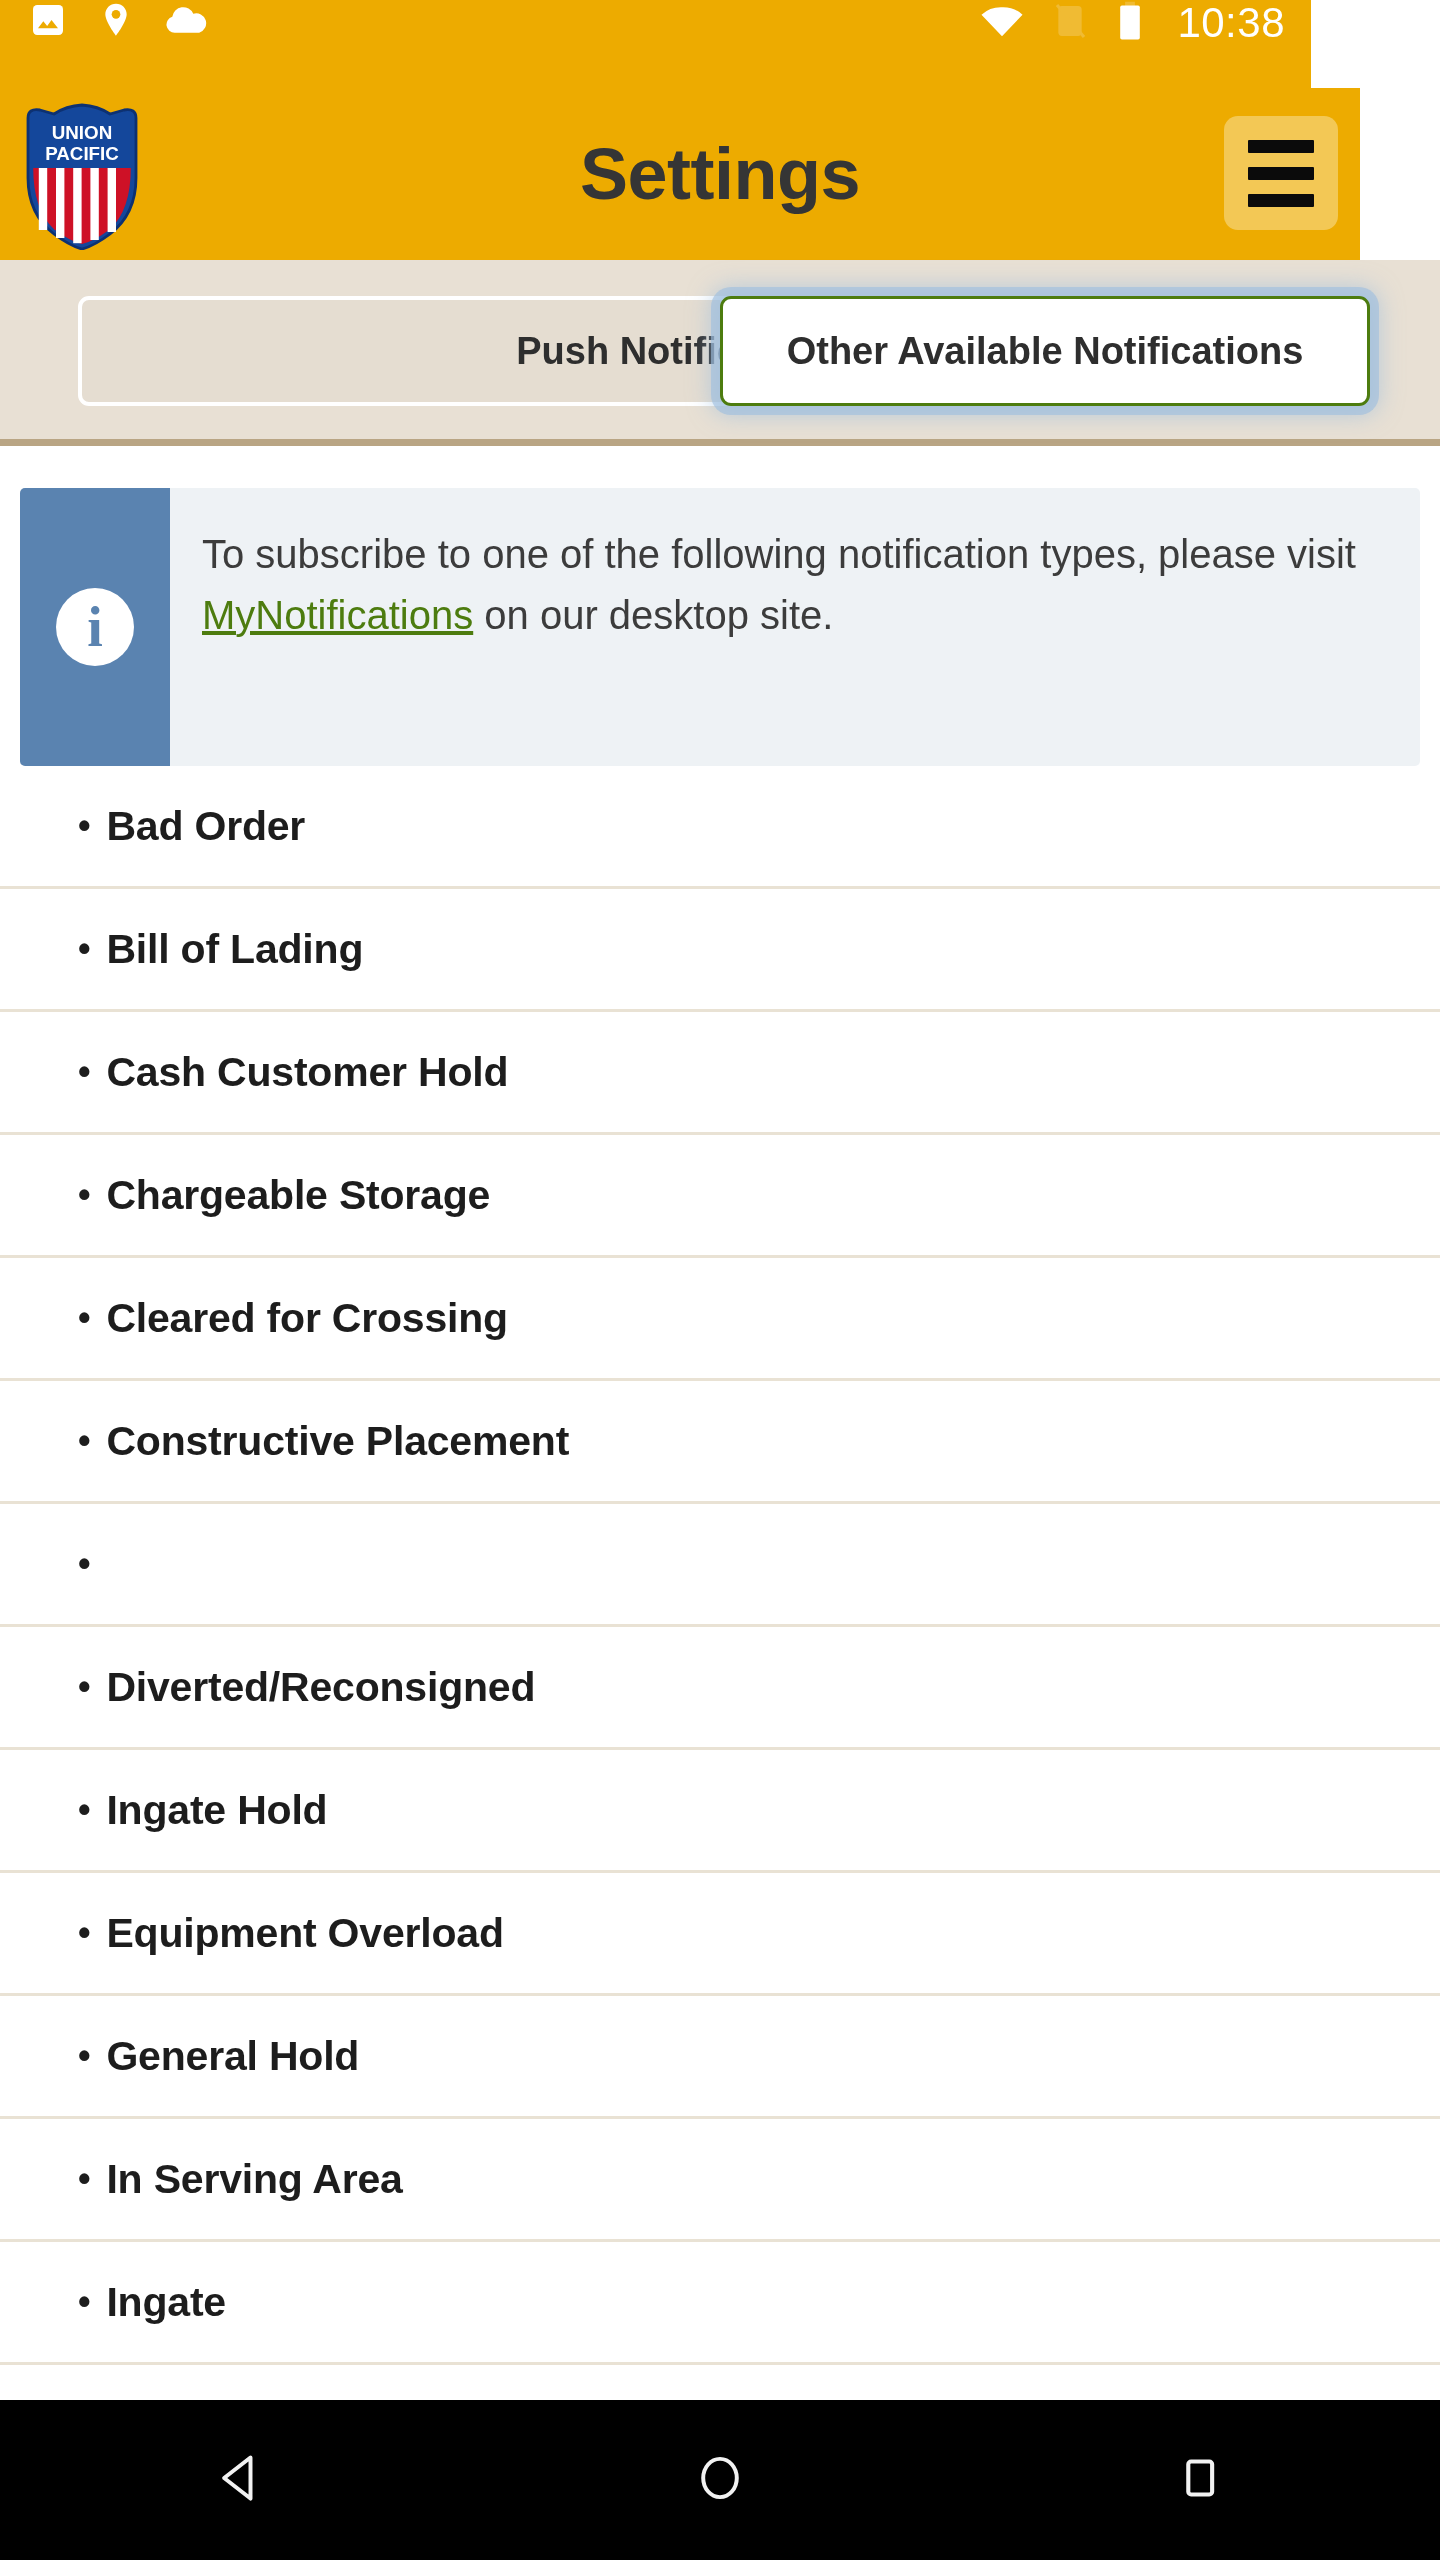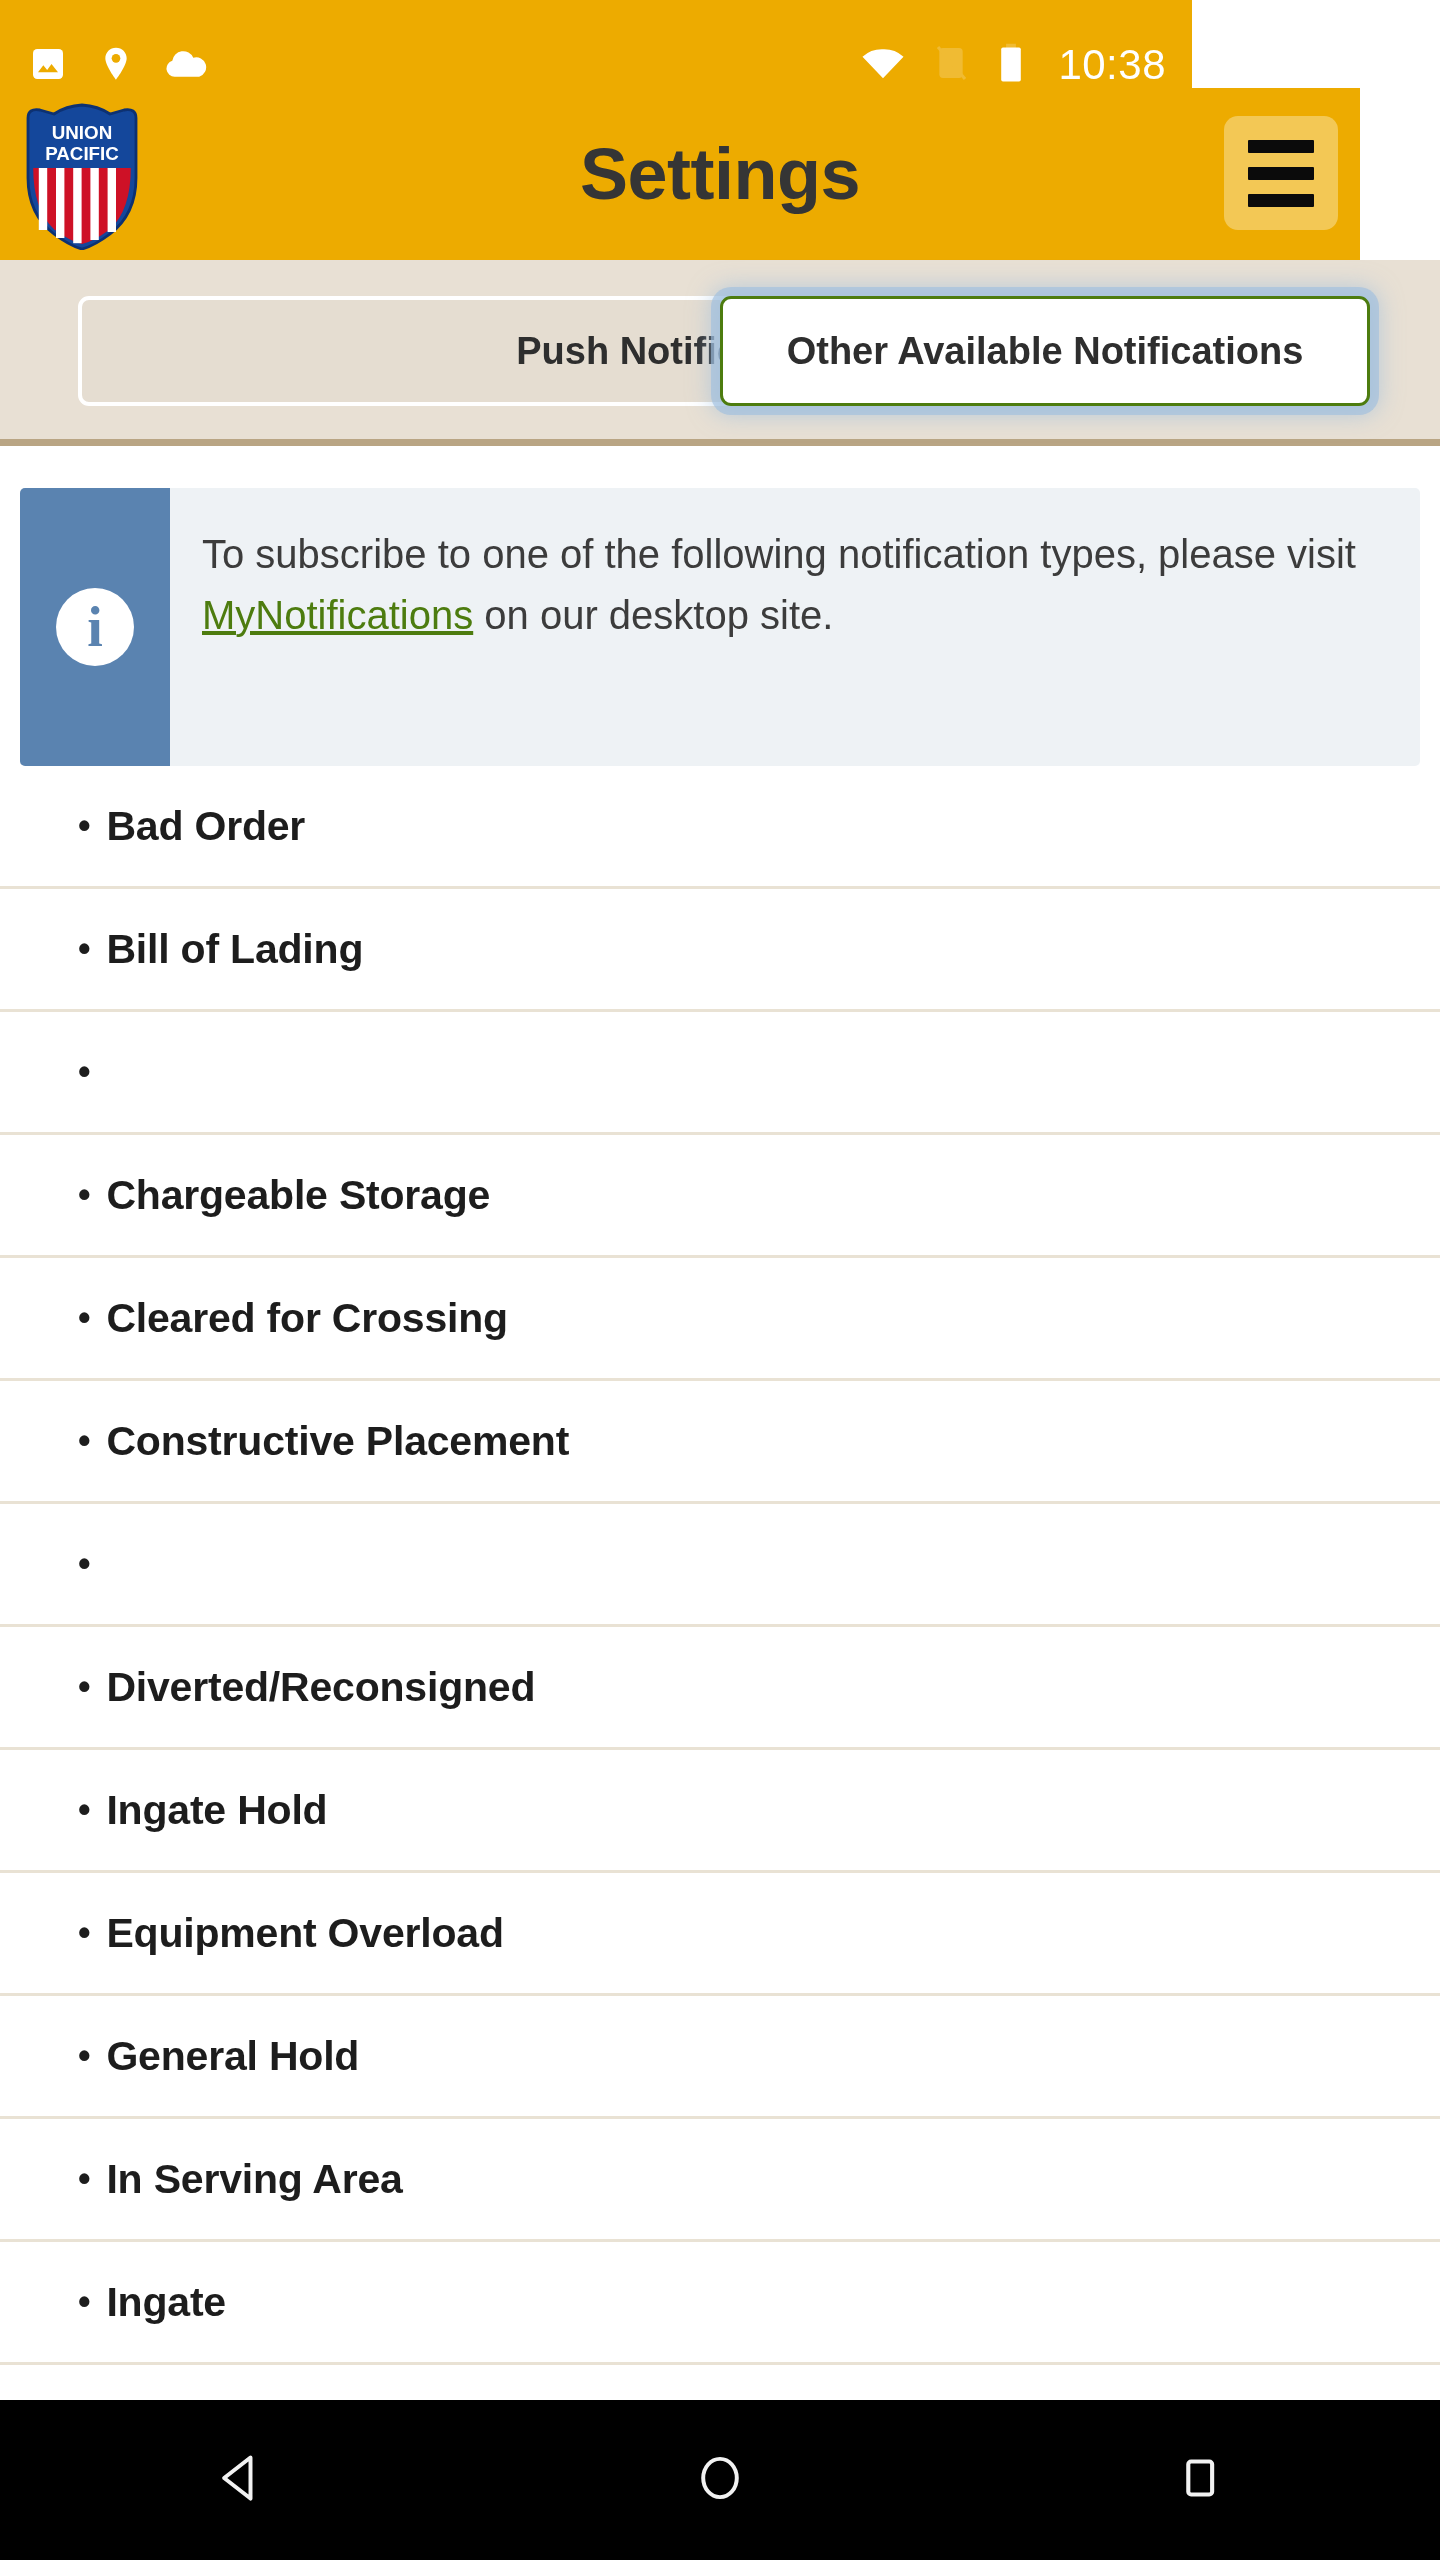--- a/index.html
+++ b/index.html
@@ -5,22 +5,22 @@
   * { margin:0; padding:0; box-sizing:border-box; }
   html, body {
     width:1440px; height:2560px;
     font-family:"Liberation Sans", sans-serif;
     background:#ffffff; overflow:hidden;
   }
   #screen { position:relative; width:1440px; height:2560px; background:#fff; }
 
   
   .statusbar{
-    position:absolute; left:0; top:0; width:1192px; height:88px;
-    background:#edab00; display:flex; align-items:flex-end;
+    position:absolute; left:0; top:0; width:1311px; height:88px;
+    background:#edab00; display:flex; align-items:flex-start;
     padding:0 26px 0 28px;
   }
   .sb-left{ display:flex; align-items:center; gap:28px; }
   .sb-right{ margin-left:auto; display:flex; align-items:center; gap:26px; }
   .sb-ico{ display:block; }
   .sb-clock{
     color:#ffffff; font-size:42px; font-weight:400; letter-spacing:0.5px;
     line-height:1; margin-left:6px;
   }
 
@@ -209,20 +209,21 @@
       <div class="list-item">
         <span class="li-bullet">•</span>
         <span>Bad Order</span>
       </div>
       <div class="list-item">
         <span class="li-bullet">•</span>
         <span>Bill of Lading</span>
       </div>
       <div class="list-item">
         <span class="li-bullet">•</span>
+        <span>Cash Customer Hold</span>
       </div>
       <div class="list-item">
         <span class="li-bullet">•</span>
         <span>Chargeable Storage</span>
       </div>
       <div class="list-item">
         <span class="li-bullet">•</span>
         <span>Cleared for Crossing</span>
       </div>
       <div class="list-item">

